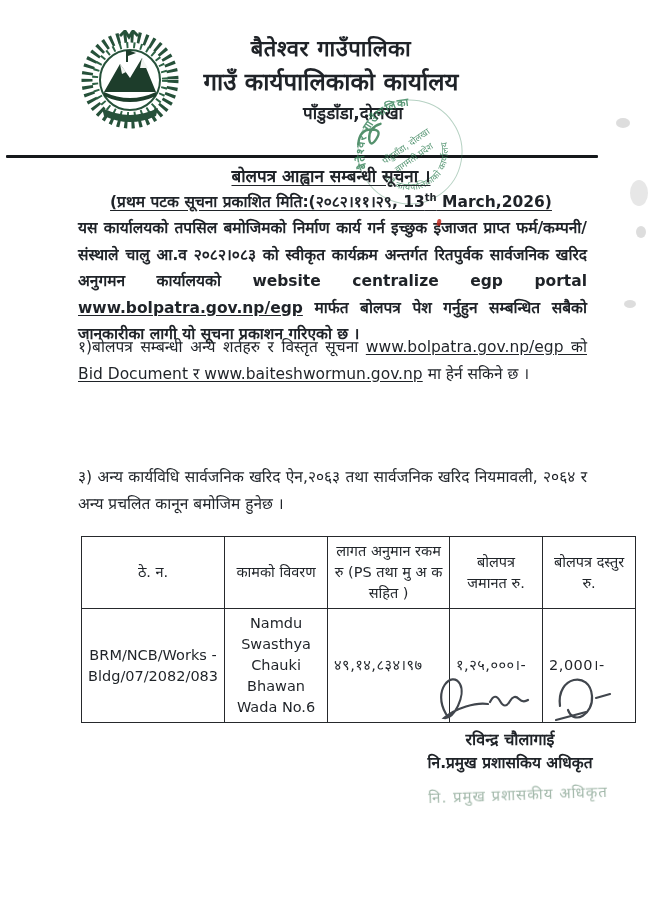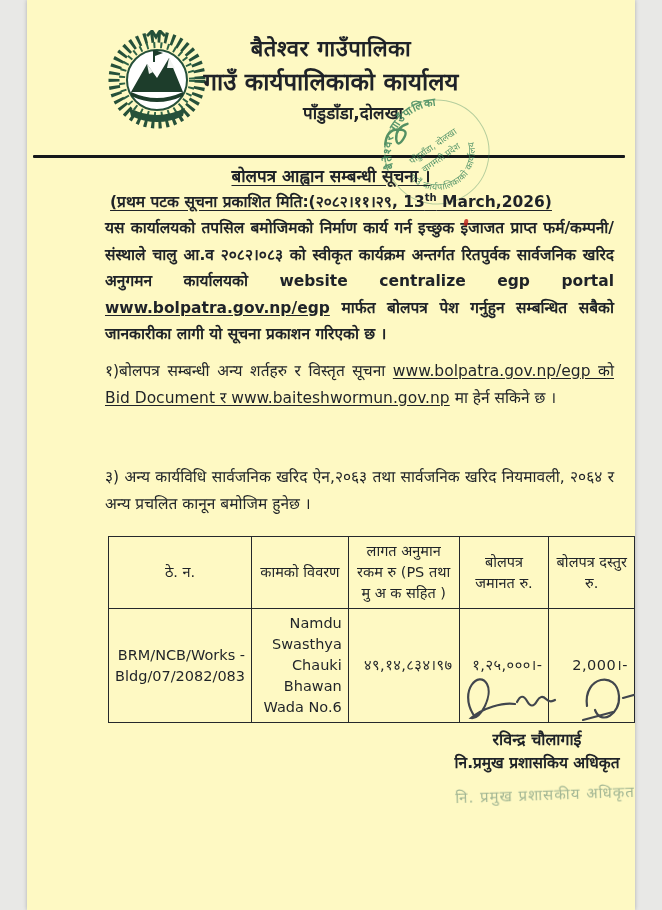--- a/index.html
+++ b/index.html
@@ -2,23 +2,23 @@
 <html><head>
 <meta charset="utf-8">
 <style>
   html,body{margin:0;padding:0;}
   body{
     font-family:"DejaVu Sans", sans-serif;
     background:#e8e8e6;
   }
   .page{
     position:relative;
-    width:608px;height:910px;
+    width:662px;height:910px;
     margin:0 auto;
-    background:#fef9c3;
+    background:#ffffff;
     color:#1f2328;
     overflow:hidden;
     box-shadow:0 0 4px rgba(0,0,0,.25);
   }
   .abs{position:absolute;}
   .center{left:0;right:0;text-align:center;}
 
   
   .h-muni{top:32px;font-size:22px;font-weight:bold;letter-spacing:.5px;}
   .h-office{top:64px;font-size:24px;font-weight:bold;}
@@ -32,42 +32,42 @@
   .n-date{top:190px;font-size:15.5px;font-weight:bold;}
   .n-date .dl{text-decoration:underline;text-underline-offset:3px;}
   .n-date sup{font-size:10px;}
 
   .para{
     left:78px;width:509px;
     font-size:15.5px;line-height:26.5px;
     text-align:justify;
   }
   .intro{top:215px;font-weight:bold;}
-  .it1{top:334px;margin-top:24px;}
+  .it1{top:334px;}
   .it2{top:390px;}
   .it3{top:464px;}
   .it4{top:517px;text-align:left;}
   .ulink{text-decoration:underline;text-underline-offset:2px;}
 
   
   table.notice-table{
     position:absolute;top:536px;left:81px;
     border-collapse:collapse;table-layout:fixed;
     font-size:14.5px;line-height:21px;
   }
   table.notice-table td,table.notice-table th{
     border:1.6px solid #26292c;
     padding:4px 6px;
     font-weight:normal;
     vertical-align:middle;
     overflow:hidden;
   }
   th.hc{height:62px;text-align:center;}
-  td.c-left{vertical-align:top;text-align:right;height:62px;}
-  td.c-num{text-align:right;letter-spacing:.5px;}
+  td.c-left{vertical-align:top;text-align:center;height:62px;}
+  td.c-num{text-align:left;letter-spacing:.5px;}
 
   
   .sig-name{top:728px;left:415px;width:190px;text-align:center;font-size:16px;font-weight:bold;}
   .sig-desg{top:751px;left:400px;width:220px;text-align:center;font-size:15.5px;font-weight:bold;}
   .desg-stamp{
     top:784px;left:408px;width:220px;text-align:center;
     font-size:15px;color:rgba(105,140,118,.62);
     transform:rotate(-2deg);
     filter:blur(.4px);
     letter-spacing:1px;

